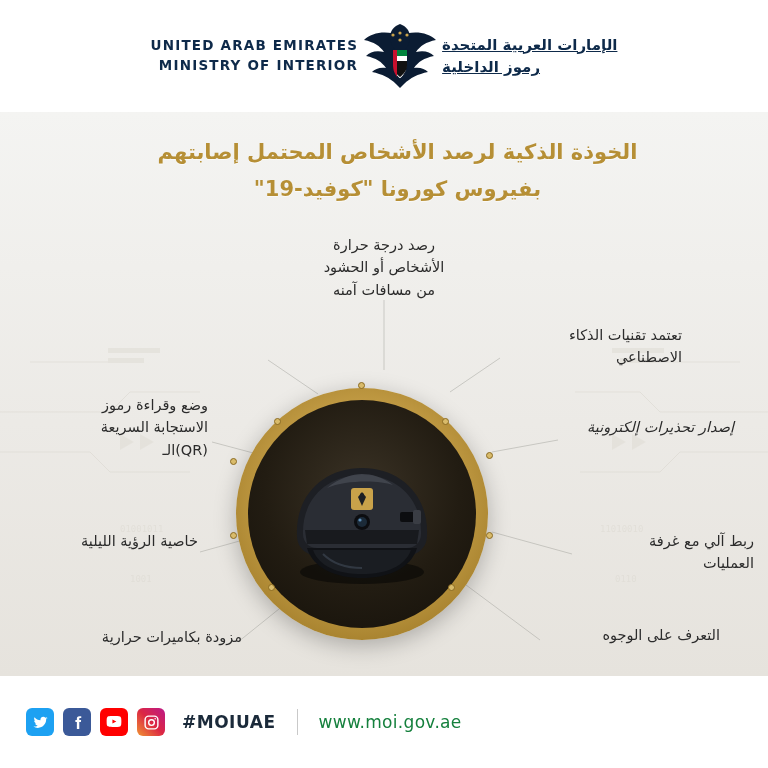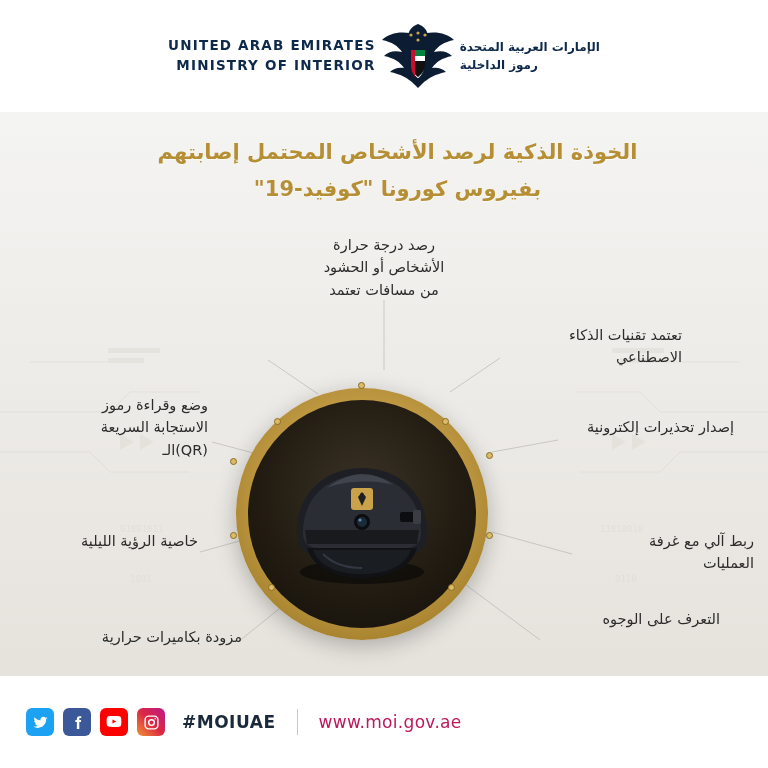--- a/index.html
+++ b/index.html
@@ -32,22 +32,23 @@
     letter-spacing: 1.2px;
     line-height: 1.45;
     font-size: 13.5px;
   }
   .header-ar {
     text-align: left;
     direction: rtl;
     color: #0e2a4a;
     font-weight: bold;
     line-height: 1.5;
-    font-size: 12px;
+    font-size: 15px;
     letter-spacing: 0.5px;
+    text-decoration: underline;
   }
   .header-ar .ar2 { letter-spacing: 5px; }
   .emblem {
     width: 84px; height: 84px;
     position: relative;
     flex: 0 0 auto;
   }
   .emblem svg { display:block; }
 
   
@@ -155,21 +156,21 @@
     letter-spacing: .5px;
     margin-left: 8px;
   }
   .divider {
     width: 1px; height: 26px;
     background: #c9c9c9;
     margin: 0 12px;
   }
   .weburl {
     font-size: 17px;
-    color: #be185d;
+    color: #15803d;
     letter-spacing: .3px;
   }
   .brand {
     text-align: right;
     color: #b68f35;
     line-height: 1.35;
   }
   .brand .ar {
     direction: rtl;
     font-size: 18px;
@@ -318,38 +319,38 @@
       <div class="node" style="left:250px; top:64px;"></div>
       <div class="node" style="left:-6px; top:70px;"></div>
       <div class="node" style="left:250px; top:144px;"></div>
       <div class="node" style="left:-6px; top:144px;"></div>
       <div class="node" style="left:212px; top:196px;"></div>
       <div class="node" style="left:32px; top:196px;"></div>
     </div>
 
     <div class="label c" style="left:268px; top:122px; width:232px;">رصد درجة حرارة
 الأشخاص أو الحشود
-من مسافات تعتمد</div>
+من مسافات آمنه</div>
 
     <div class="label r" style="left:470px; top:212px; width:212px;">تعتمد تقنيات الذكاء
 الاصطناعي</div>
 
 
-    <div class="label r" style="left:544px; top:304px; width:190px;">إصدار تحذيرات إلكترونية</div>
+    <div class="label r" style="left:544px; top:304px; width:190px;font-style:italic;">إصدار تحذيرات إلكترونية</div>
 
     <div class="label r" style="left:26px; top:282px; width:182px;">وضع وقراءة رموز
 الاستجابة السريعة
 (QR)الـ</div>
 
     <div class="label r" style="left:22px; top:418px; width:176px;">خاصية الرؤية الليلية</div>
 
     <div class="label r" style="left:578px; top:418px; width:176px;">ربط آلي مع غرفة
 العمليات</div>
 
-    <div class="label r" style="left:528px; top:496px; width:192px;">التعرف على الوجوه</div>
+    <div class="label r" style="left:528px; top:512px; width:192px;">التعرف على الوجوه</div>
 
     <div class="label r" style="left:46px; top:514px; width:196px;">مزودة بكاميرات حرارية</div>
   </div>
 
   <div class="footer">
     <div class="social">
 
       <div class="sicon" style="background:#1da1f2;">
         <svg viewBox="0 0 24 24" width="17" height="17" fill="#fff">
           <path d="M22 5.9c-.7.3-1.5.5-2.3.6.8-.5 1.5-1.3 1.8-2.3-.8.5-1.6.8-2.6 1-.7-.8-1.8-1.3-3-1.3-2.2 0-4 1.8-4 4 0 .3 0 .6.1.9-3.4-.2-6.4-1.8-8.4-4.3-.4.6-.6 1.3-.6 2 0 1.4.7 2.6 1.8 3.3-.7 0-1.3-.2-1.8-.5 0 2 1.4 3.6 3.2 4-.3.1-.7.1-1.1.1-.3 0-.5 0-.8-.1.5 1.6 2 2.8 3.8 2.8-1.4 1.1-3.1 1.7-5 1.7H2c1.8 1.2 4 1.8 6.3 1.8 7.5 0 11.7-6.3 11.7-11.7v-.5c.8-.6 1.5-1.3 2-2.2z"></path>

